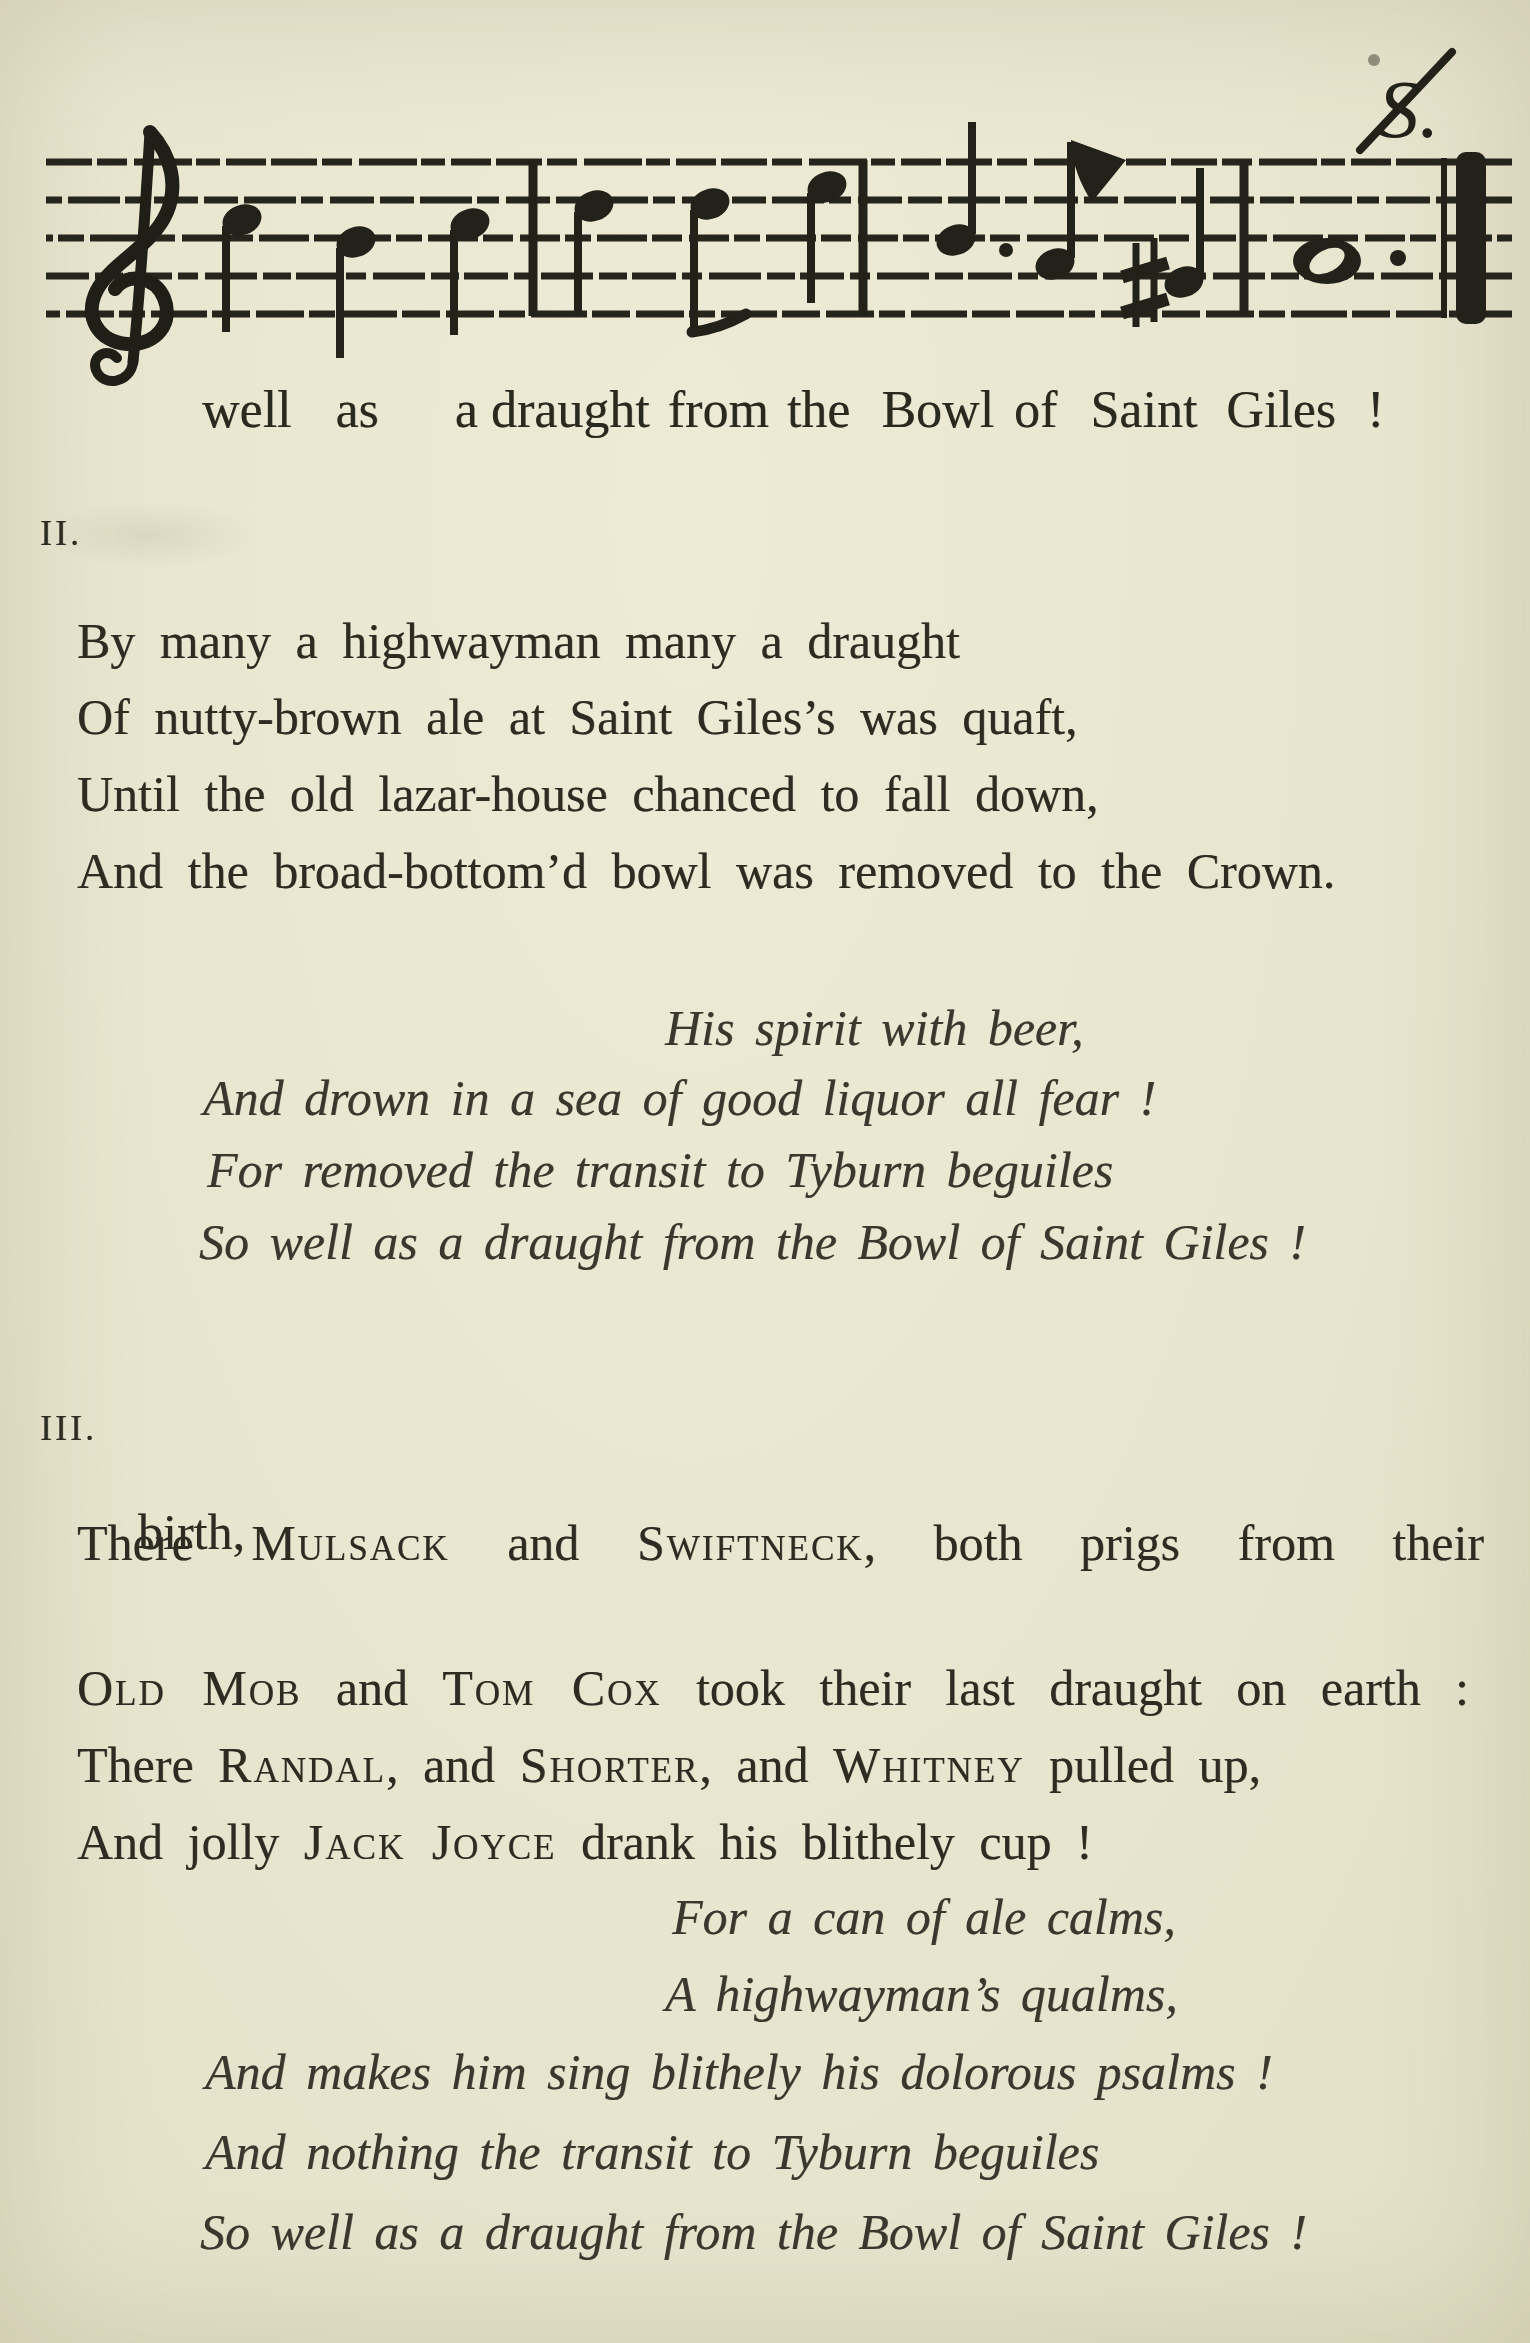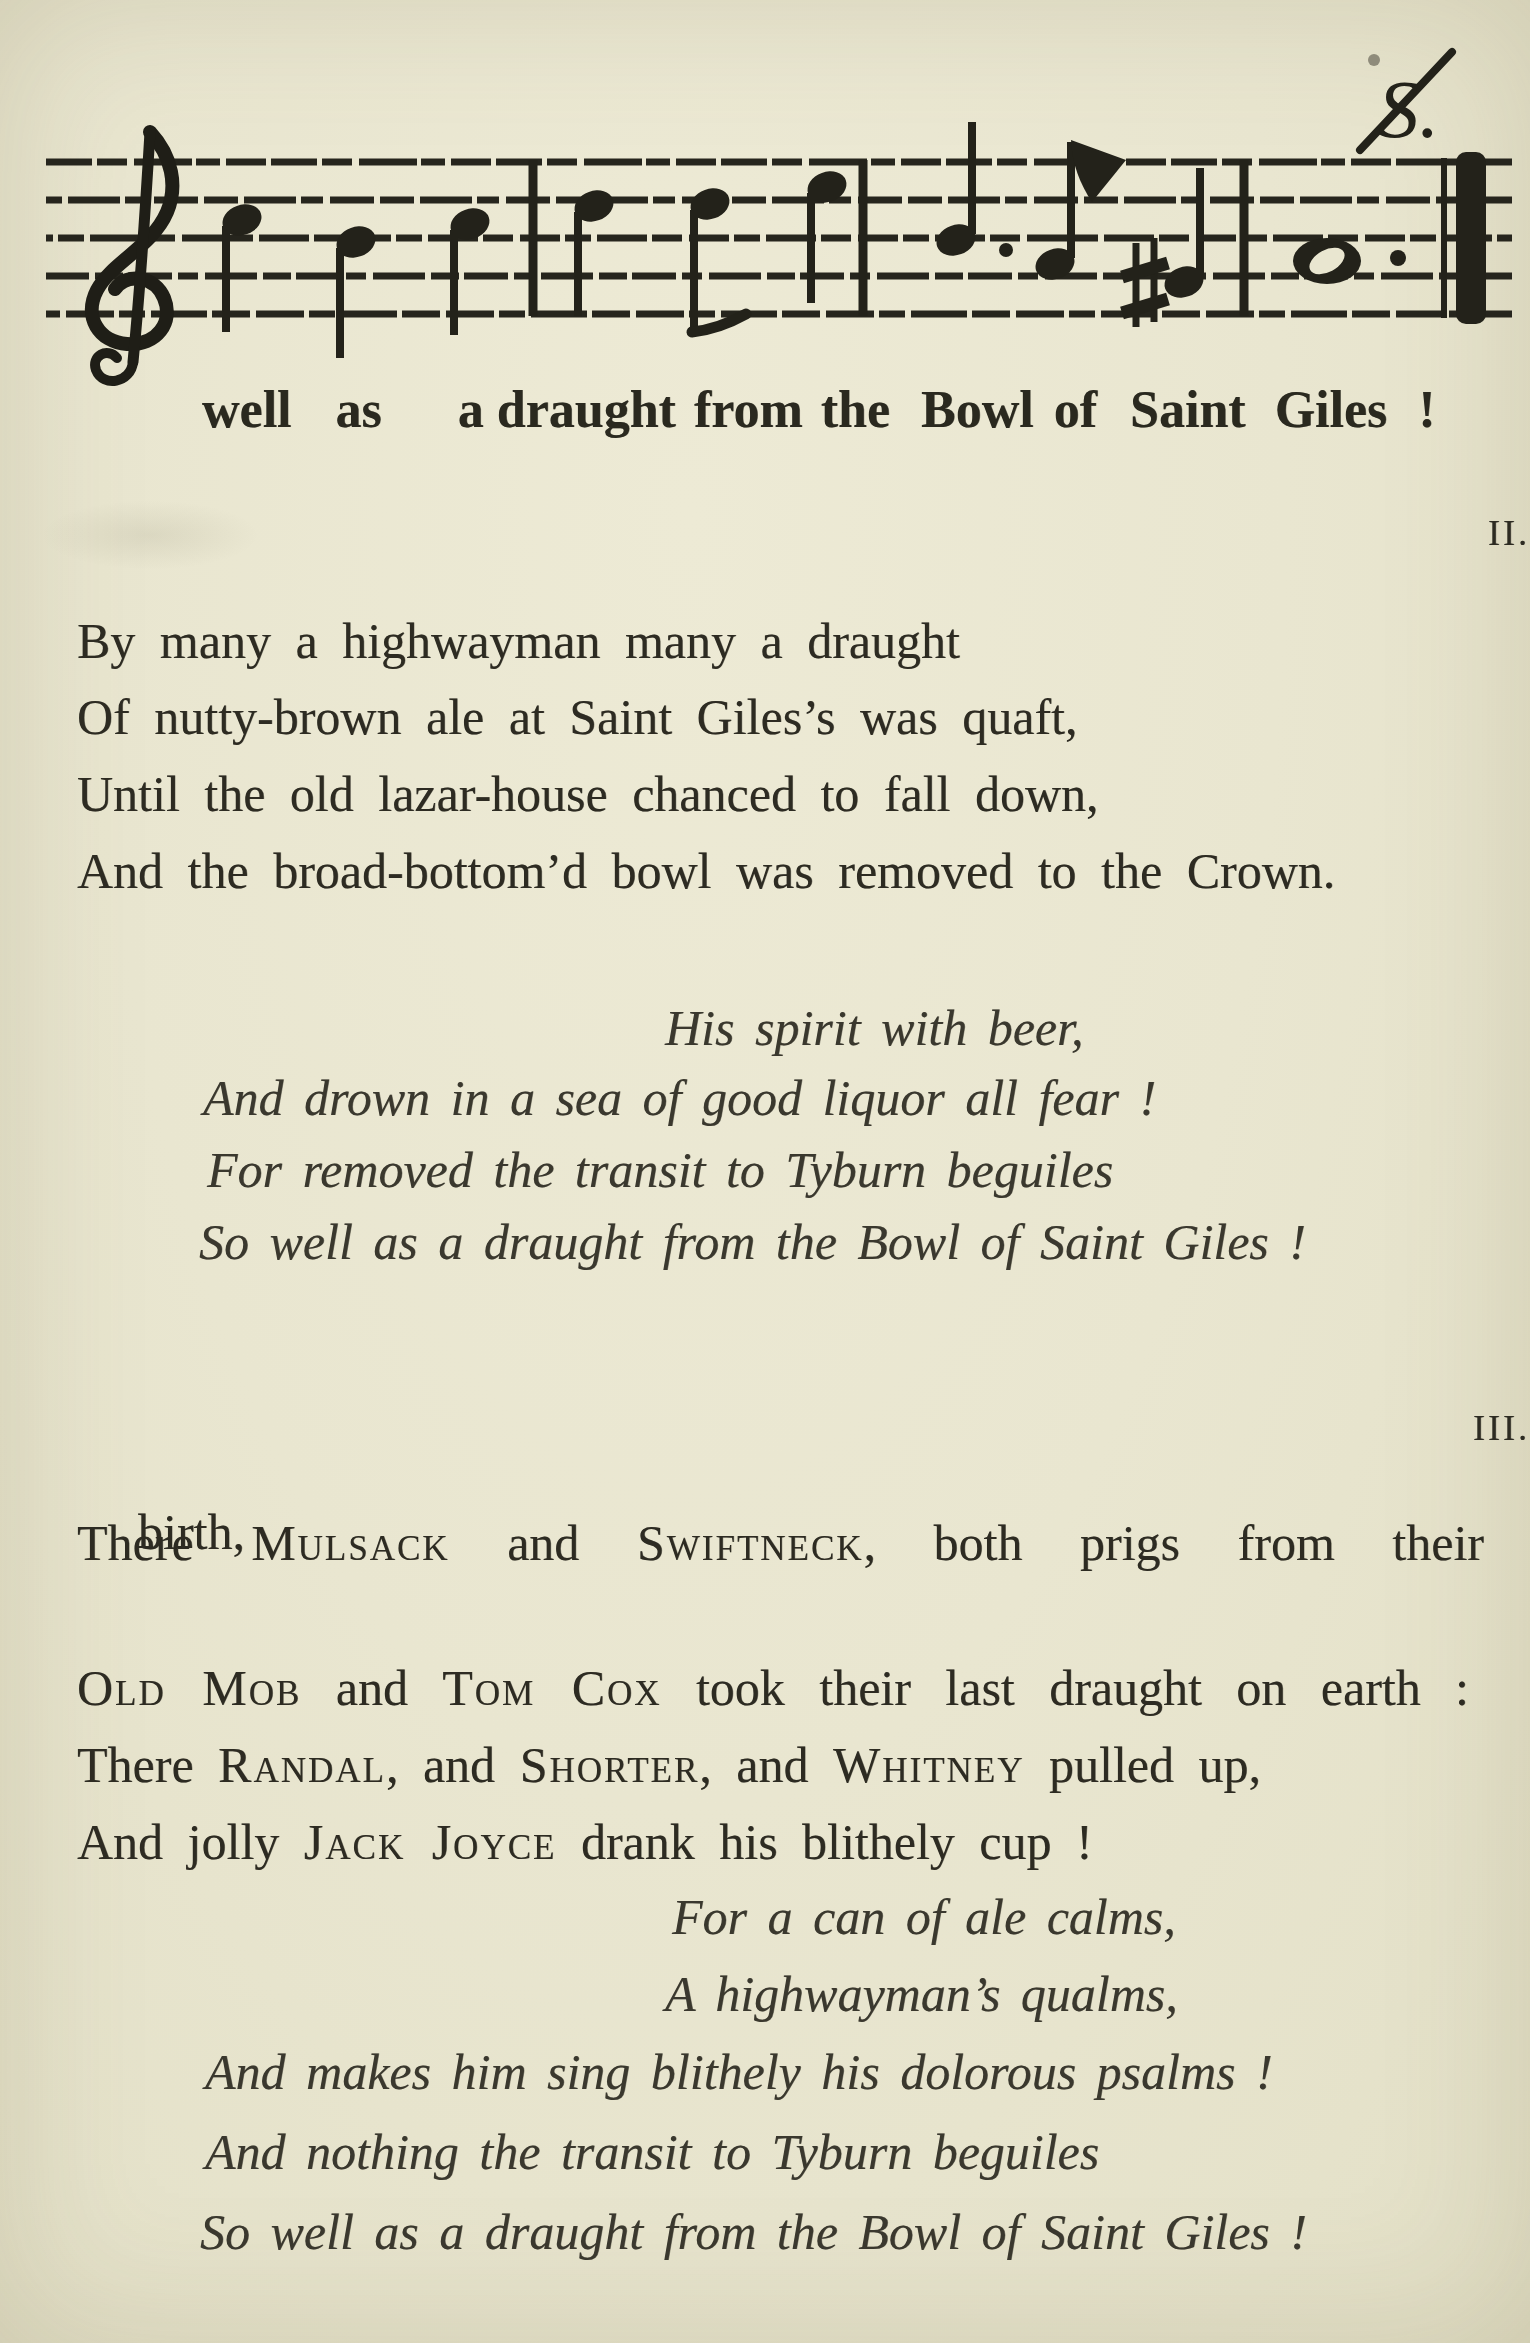--- a/index.html
+++ b/index.html
@@ -10,34 +10,34 @@
     box-shadow:inset 0 0 150px rgba(105,95,55,.18);
     font-family:"Liberation Serif","DejaVu Serif",serif;
     color:#2d2b22;
     overflow:hidden;
   }
   svg.music{position:absolute;top:0;left:0;}
   
   .lyrics{
     position:absolute;top:384px;left:202px;
     display:flex;align-items:baseline;
-    font-size:52px;line-height:52px;font-weight:bold;
+    font-size:52px;line-height:52px;font-weight:normal;
     color:#2a291f;white-space:pre;
     text-shadow:.5px .4px .6px rgba(40,38,28,.5);
   }
   
   .ln{
     position:absolute;left:77px;
     font-size:50px;line-height:50px;white-space:nowrap;
     word-spacing:12px;
     text-shadow:.5px .4px .6px rgba(40,38,28,.45);
   }
   .it{font-style:italic;color:#3a382e;word-spacing:8px;}
   .heading{
-    position:absolute;left:0;width:100%;text-align:right;text-indent:40px;
+    position:absolute;left:0;width:100%;text-align:left;text-indent:40px;
     font-size:36px;line-height:36px;letter-spacing:3px;
     text-shadow:.5px .4px .5px rgba(40,38,28,.5);
   }
   .justify{white-space:normal;text-align:justify;text-align-last:justify;word-spacing:0;}
   .sc{font-variant:small-caps;letter-spacing:2px;}
   .smudge{
     position:absolute;left:40px;top:500px;width:220px;height:70px;border-radius:50%;
     background:radial-gradient(ellipse, rgba(90,85,60,.10), rgba(90,85,60,0) 70%);
   }
 </style>

